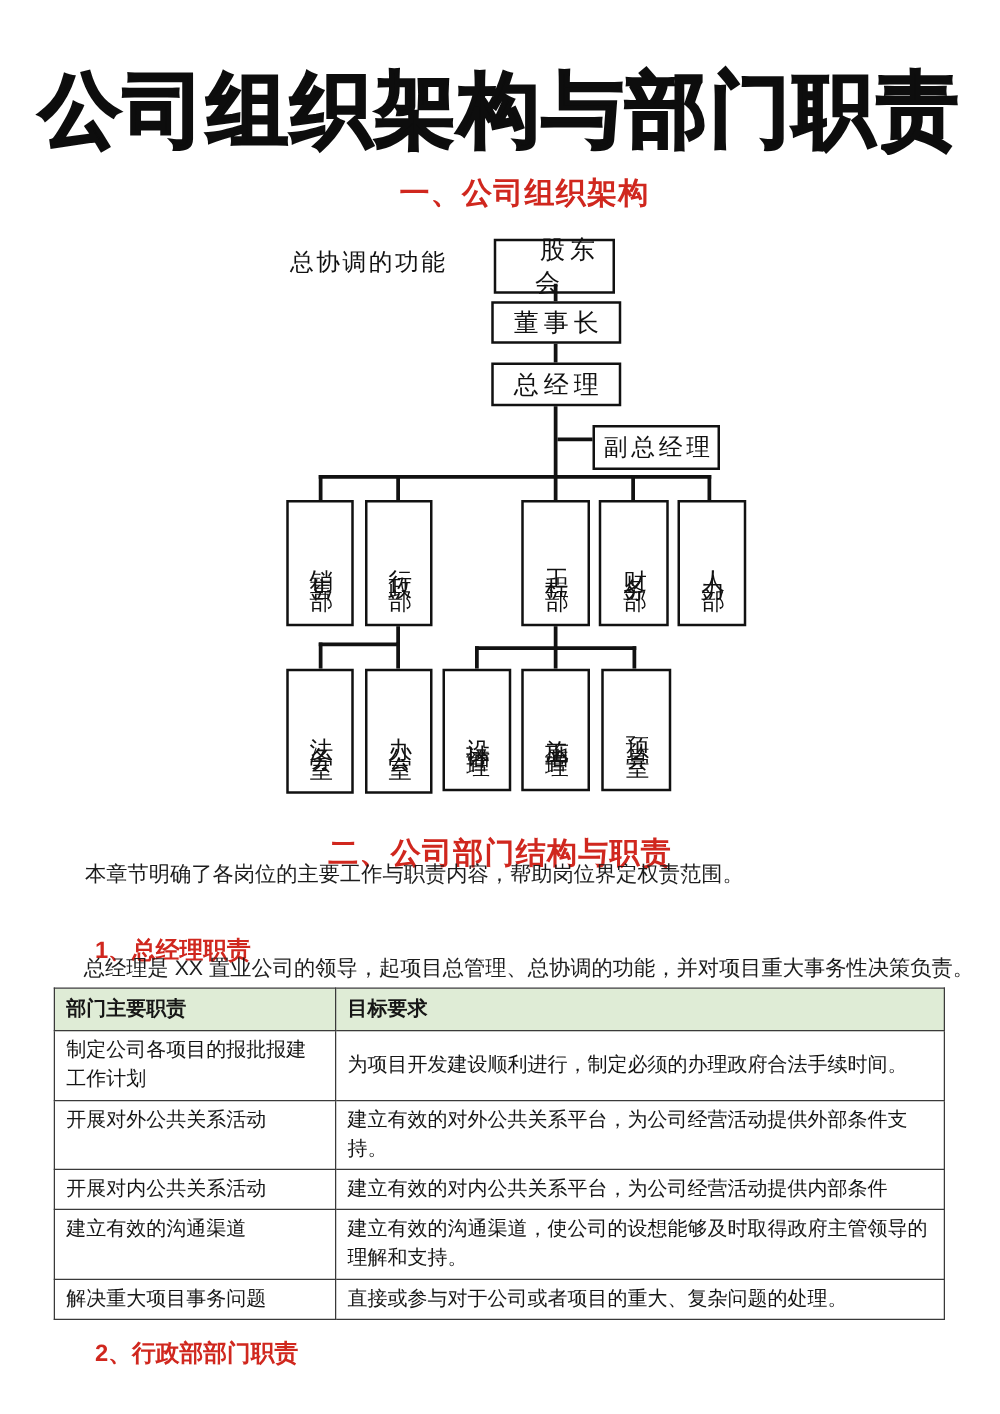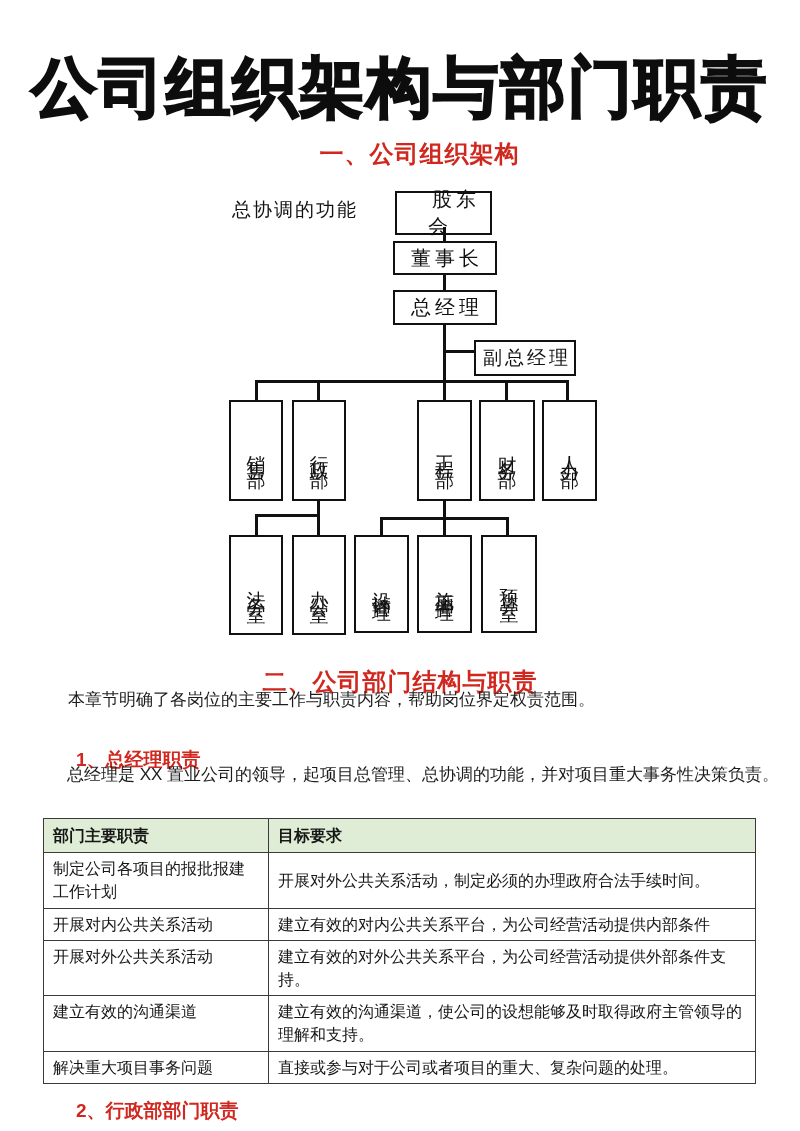--- a/index.html
+++ b/index.html
@@ -22,21 +22,21 @@
   .vbox { position:absolute; background:#fff; border:2px solid #111; display:flex;
     align-items:center; justify-content:center; font-size:19px; color:#111;
     writing-mode:vertical-rl; text-orientation:upright; letter-spacing:7px; }
   .vbox.four { letter-spacing:4px; }
   .ln { position:absolute; background:#111; }
 
   .para { position:absolute; font-size:17px; color:#1c1c1c; }
   .sub-heading { position:absolute; font-size:19px; font-weight:bold; color:#d0271e; }
 
   .bottom { position:absolute; left:43px; top:790px; width:712px; }
-  table.resp { border-collapse:collapse; width:712px; table-layout:fixed;margin-top:28px; }
+  table.resp { border-collapse:collapse; width:712px; table-layout:fixed; }
   table.resp th, table.resp td { border:1px solid #3a3a3a; font-size:16px; padding:4px 9px;
     line-height:1.45; color:#161616; }
   table.resp th { background:#dfecd6; text-align:left; font-weight:bold; padding:5px 9px; }
   table.resp td.c1 { vertical-align:top; }
   table.resp td.c2 { vertical-align:middle; }
   .bottom .sub2 { position:static; margin:14px 0 0 33px; }
 </style>
 </head>
 <body>
 
@@ -97,29 +97,29 @@
         </colgroup>
       <thead>
         <tr>
           <th>部门主要职责</th>
           <th>目标要求</th>
         </tr>
       </thead>
       <tbody>
         <tr>
           <td class="c1">制定公司各项目的报批报建工作计划</td>
-          <td class="c2">开展对外公共关系活动，制定必须的办理政府合法手续时间。</td>
+          <td class="c2">为项目开发建设顺利进行，制定必须的办理政府合法手续时间。</td>
+        </tr>
+        <tr>
+          <td class="c1">开展对外公共关系活动</td>
+          <td class="c2">建立有效的对外公共关系平台，为公司经营活动提供外部条件支持。</td>
         </tr>
         <tr>
           <td class="c1">开展对内公共关系活动</td>
           <td class="c2">建立有效的对内公共关系平台，为公司经营活动提供内部条件</td>
-        </tr>
-        <tr>
-          <td class="c1">开展对外公共关系活动</td>
-          <td class="c2">建立有效的对外公共关系平台，为公司经营活动提供外部条件支持。</td>
         </tr>
         <tr>
           <td class="c1">建立有效的沟通渠道</td>
           <td class="c2">建立有效的沟通渠道，使公司的设想能够及时取得政府主管领导的理解和支持。</td>
         </tr>
         <tr>
           <td class="c1">解决重大项目事务问题</td>
           <td class="c2">直接或参与对于公司或者项目的重大、复杂问题的处理。</td>
         </tr>
       </tbody>

